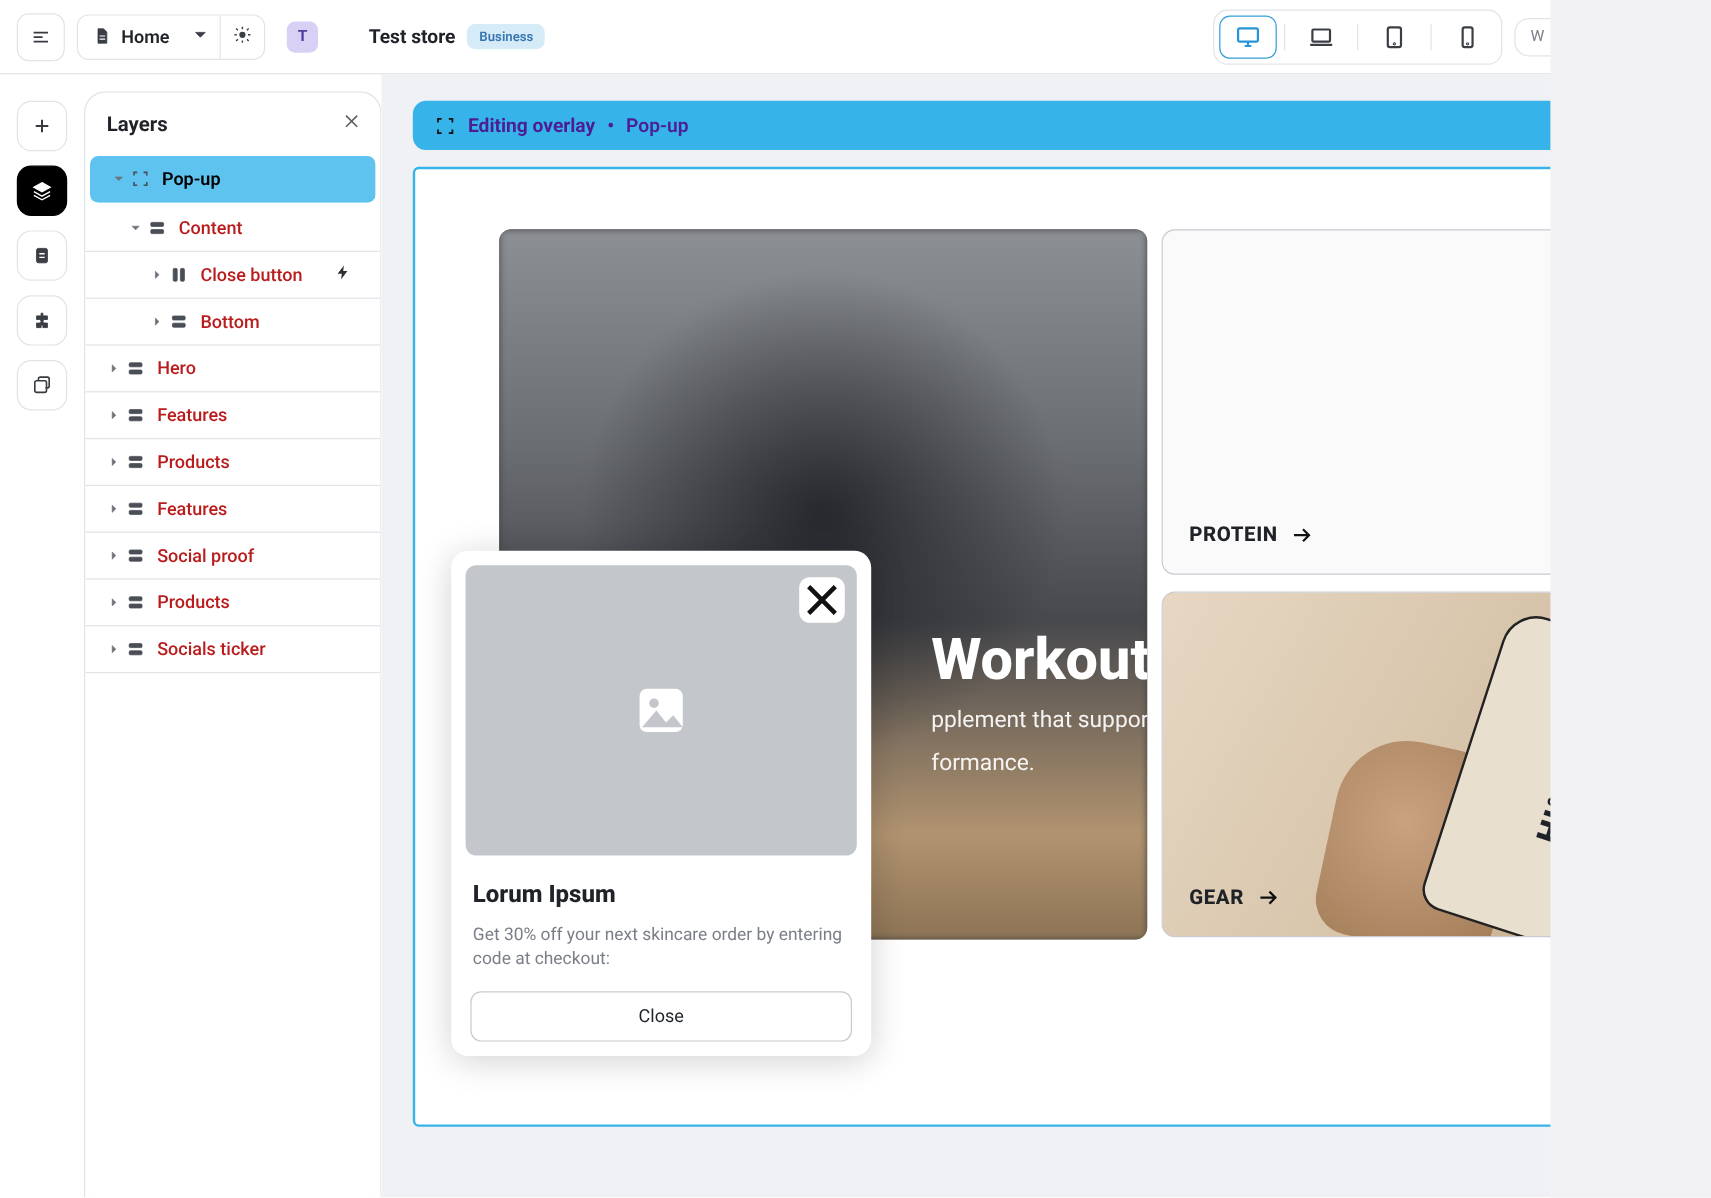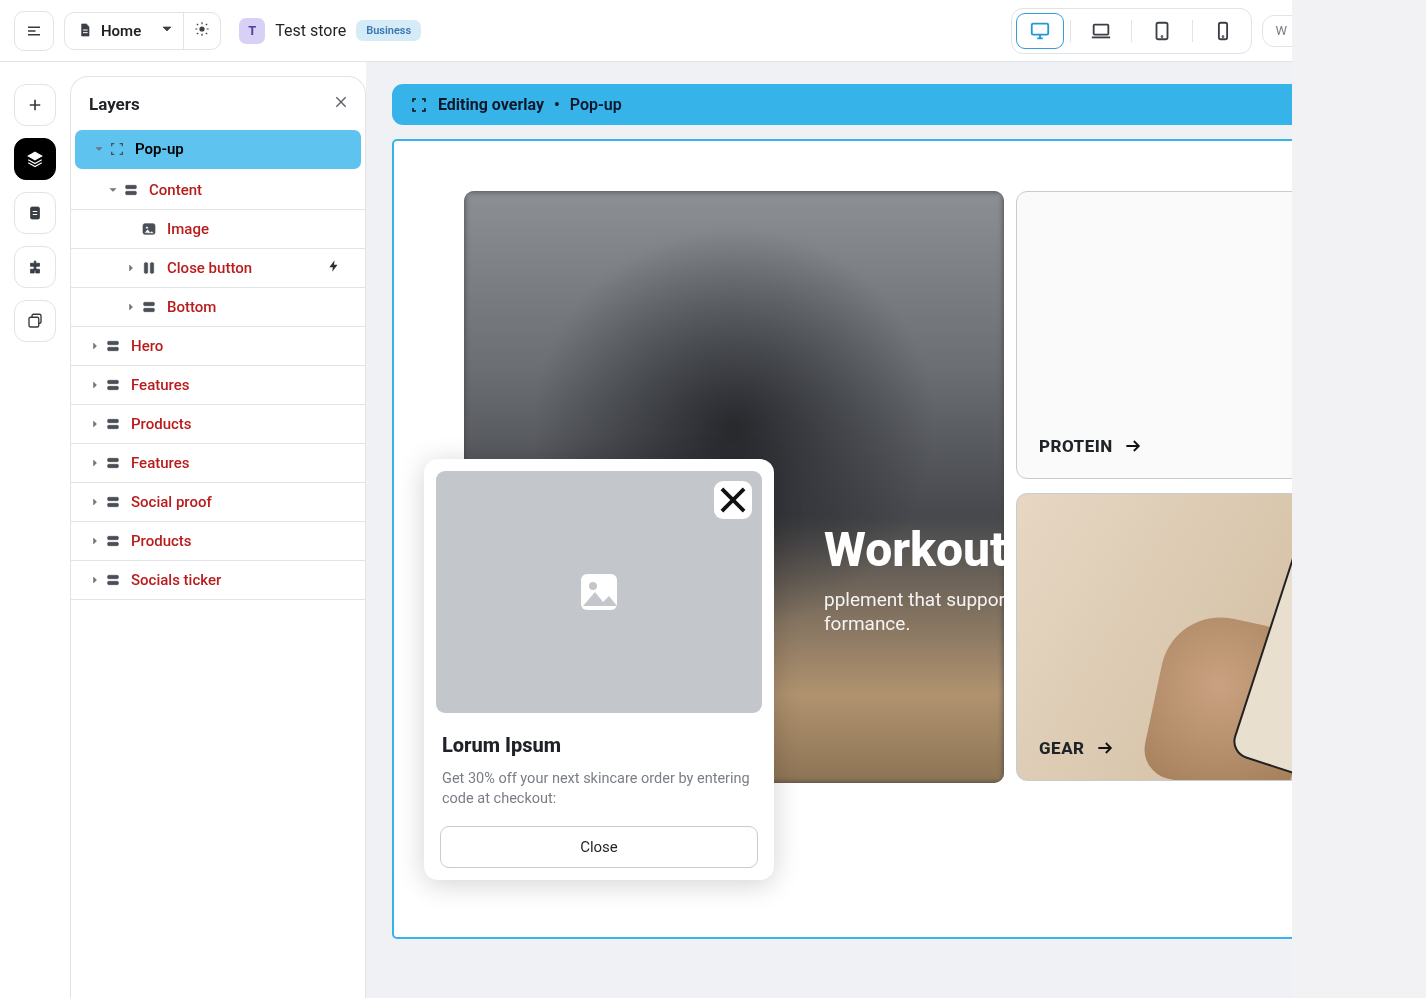--- a/index.html
+++ b/index.html
@@ -44,21 +44,21 @@
   .home-seg .gear{border-left:1px solid var(--border);padding:8px 10px;cursor:pointer;}
   .home-seg svg{width:16px;height:16px;stroke:#3a3e45;fill:#3a3e45;}
   .home-title{font-size:15px;font-weight:600;}
   .store{
     display:flex;align-items:center;gap:10px;margin-left:8px;
   }
   .store-av{
     width:26px;height:26px;border-radius:7px;background:#d9d0f5;color:#523da0;
     font-weight:700;font-size:13px;display:flex;align-items:center;justify-content:center;
   }
-  .store-name{font-size:16px;font-weight:400;}
+  .store-name{font-size:16px;font-weight:700;margin-left:32px;}
   .chip{
     background:var(--chip-blue);color:var(--chip-blue-text);
     font-size:11px;font-weight:600;padding:4px 10px;border-radius:7px;
   }
   .top-spacer{flex:1;}
   .device-group{
     display:flex;gap:6px;align-items:center;
     border:1px solid var(--border);border-radius:12px;padding:4px;
   }
   .dev{
@@ -85,21 +85,21 @@
   .rail{
     display:flex;flex-direction:column;gap:12px;
     padding:22px 14px;
   }
   .rail .sq-btn{width:42px;height:42px;border-radius:12px;}
   .rail .sq-btn.active{background:#000;border-color:#000;}
   .rail .sq-btn.active svg{stroke:#fff;fill:#fff;}
 
   
   .layers{
-    width:296px;
+    width:248px;
     margin-top:14px;
     border:1px solid var(--border);border-bottom:none;
     border-radius:18px 18px 0 0;
     background:#fff;
     display:flex;flex-direction:column;
     overflow:hidden;
   }
   .layers-hd{
     display:flex;align-items:center;justify-content:space-between;
     padding:16px 16px 14px 18px;
@@ -128,21 +128,21 @@
 
   
   .canvas-wrap{
     flex:1;position:relative;background:var(--bg);
     padding:22px 0 0 26px;overflow:hidden;
   }
   .overlay-bar{
     background:var(--blue);
     border-radius:11px;
     padding:11px 18px;display:flex;align-items:center;gap:10px;
-    font-weight:700;font-size:16px;color:#0f172a;
+    font-weight:700;font-size:16px;color:#4c1d95;
   }
   .overlay-bar svg{width:18px;height:18px;stroke:#111;}
   .overlay-bar .sub{font-weight:600;}
   .stage{
     position:relative;margin-top:14px;height:800px;
     background:#fff;border:2px solid var(--blue);border-radius:5px;
     overflow:hidden;
   }
   .cards{position:absolute;inset:50px 0 0 70px;display:flex;gap:12px;}
   .hero{
@@ -360,30 +360,20 @@
             <path d="M6 9l6 6 6-6z"></path>
           </svg>
           <svg class="ic" viewBox="0 0 24 24" fill="#4a4e56">
             <rect x="4" y="5" width="16" height="5" rx="1.5"></rect>
             <rect x="4" y="14" width="16" height="5" rx="1.5"></rect>
           </svg>
           <span class="lbl" style="margin-left:6px">Content</span>
         </li>
         <li class="row">
           <span class="pad" style="width:50px"></span>
-          <span class="chev" style="width:12px;display:inline-block"></span>
-          <svg class="ic" viewBox="0 0 24 24" fill="#4a4e56">
-            <rect x="3" y="4" width="18" height="16" rx="3"></rect>
-            <circle cx="9" cy="10" r="2" fill="#fff"></circle>
-            <path d="M5 18l5-6 4 5 2-2 4 4z" fill="#fff"></path>
-          </svg>
-          <span class="lbl" style="margin-left:6px">Image</span>
-        </li>
-        <li class="row">
-          <span class="pad" style="width:50px"></span>
           <svg class="chev" viewBox="0 0 24 24" fill="#6d717a">
             <path d="M9 6l6 6-6 6z"></path>
           </svg>
           <svg class="ic" viewBox="0 0 24 24" fill="#4a4e56">
             <rect x="5" y="4" width="5" height="16" rx="1.5"></rect>
             <rect x="14" y="4" width="5" height="16" rx="1.5"></rect>
           </svg>
           <span class="lbl" style="margin-left:6px">Close button</span>
           <span class="bolt"><svg viewBox="0 0 24 24">
               <path d="M13 2L4 14h6l-1 8 9-12h-6z"></path>
@@ -490,21 +480,21 @@
       <span class="sub">Pop-up</span>
     </div>
 
     <div class="stage">
       <div class="cards">
         <div class="hero">
           <div class="blur"></div>
           <div class="hero-txt">
             <h1>Workout</h1>
             <p>pplement that supports</p>
-            <p style="margin-top:1px">formance.</p>
+            <p style="margin-top:13px">formance.</p>
           </div>
         </div>
         <div class="side">
           <div class="tile">
             <div class="cta">
               <span>PROTEIN</span>
               <svg viewBox="0 0 24 24" fill="none">
                   <path d="M4 12h15M13 6l6 6-6 6"></path>
                 </svg>
             </div>

